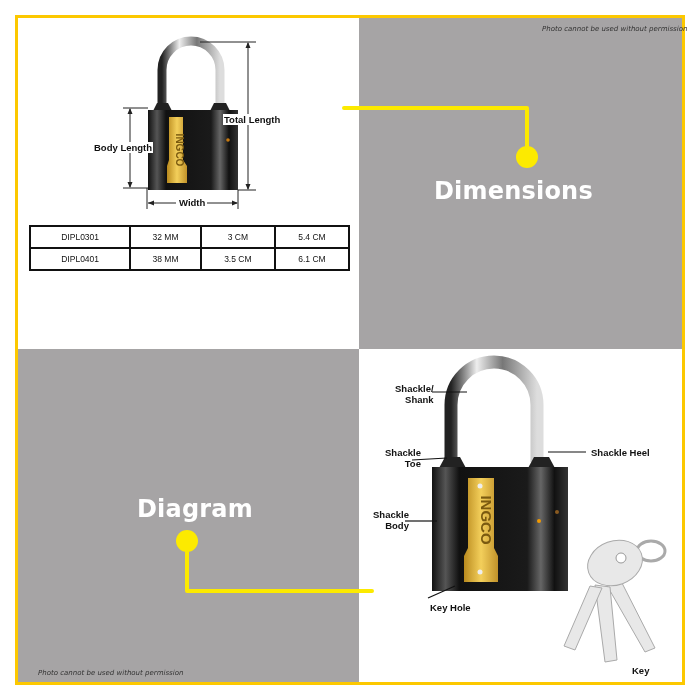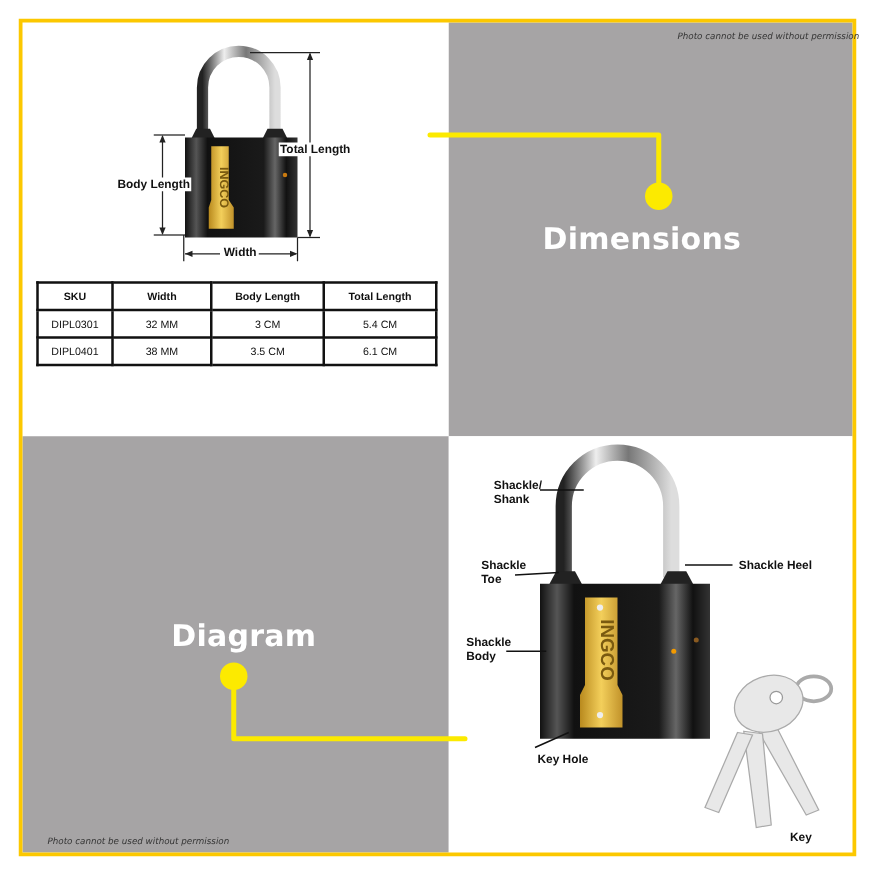--- a/index.html
+++ b/index.html
@@ -5,21 +5,21 @@
   html, body { margin:0; padding:0; }
   body { width:700px; height:700px; background:#ffffff; position:relative; overflow:hidden;
          font-family:"Liberation Sans", sans-serif; }
   .abs { position:absolute; }
   .frame { left:15px; top:15px; width:664px; height:664px; border:3px solid #fcc800; box-sizing:content-box; }
   .panel { position:absolute; }
   .gray { background:#a6a4a5; }
   .white { background:#ffffff; }
   .watermark { font-style:italic; font-size:7px; color:#333; font-family:"DejaVu Sans", sans-serif; white-space:nowrap;margin-left:16px; }
   .section-title { color:#ffffff; font-weight:bold; font-size:24px; font-family:"DejaVu Sans", sans-serif; letter-spacing:0.2px; white-space:nowrap; }
-  .label { font-size:9.5px; font-weight:bold; color:#111; font-family:"Liberation Sans", sans-serif; line-height:11px; text-align:left; white-space:nowrap; }
+  .label { font-size:9.5px; font-weight:bold; color:#111; font-family:"Liberation Sans", sans-serif; line-height:11px; text-align:right; white-space:nowrap; }
   .dimlabel { font-size:9.5px; font-weight:bold; color:#111; background:#fff; padding:0 1px; white-space:nowrap; }
   table.spec { position:absolute; left:29px; top:225px; width:321px; border-collapse:collapse;
                font-family:"Liberation Sans", sans-serif; font-size:8.5px; color:#111; }
   table.spec td, table.spec th { border:2px solid #111; text-align:center; height:20px; padding:0; font-weight:normal; }
   table.spec th { font-weight:bold; }
   svg { position:absolute; overflow:visible; }
 </style>
 </head>
 <body>
 
@@ -96,26 +96,20 @@
   <line x1="207" y1="203" x2="237" y2="203" stroke="#222" stroke-width="1"></line>
   <polygon points="148,203 154,200.5 154,205.5" fill="#222"></polygon>
   <polygon points="238,203 232,200.5 232,205.5" fill="#222"></polygon>
 </svg>
 <div class="abs dimlabel" style="left:223px;top:114px;">Total Length</div>
 <div class="abs dimlabel" style="left:93px;top:142px;">Body Length</div>
 <div class="abs dimlabel" style="left:178px;top:197px;">Width</div>
 
 <table class="spec">
   <tbody>
-      <tr>
-    <th style="width:59px;">SKU</th>
-    <th style="width:80px;">Width</th>
-    <th style="width:91px;">Body Length</th>
-    <th style="width:91px;">Total Length</th>
-  </tr>
   <tr>
     <td>DIPL0301</td>
     <td>32 MM</td>
     <td>3 CM</td>
     <td>5.4 CM</td>
   </tr>
   <tr>
     <td>DIPL0401</td>
     <td>38 MM</td>
     <td>3.5 CM</td>

